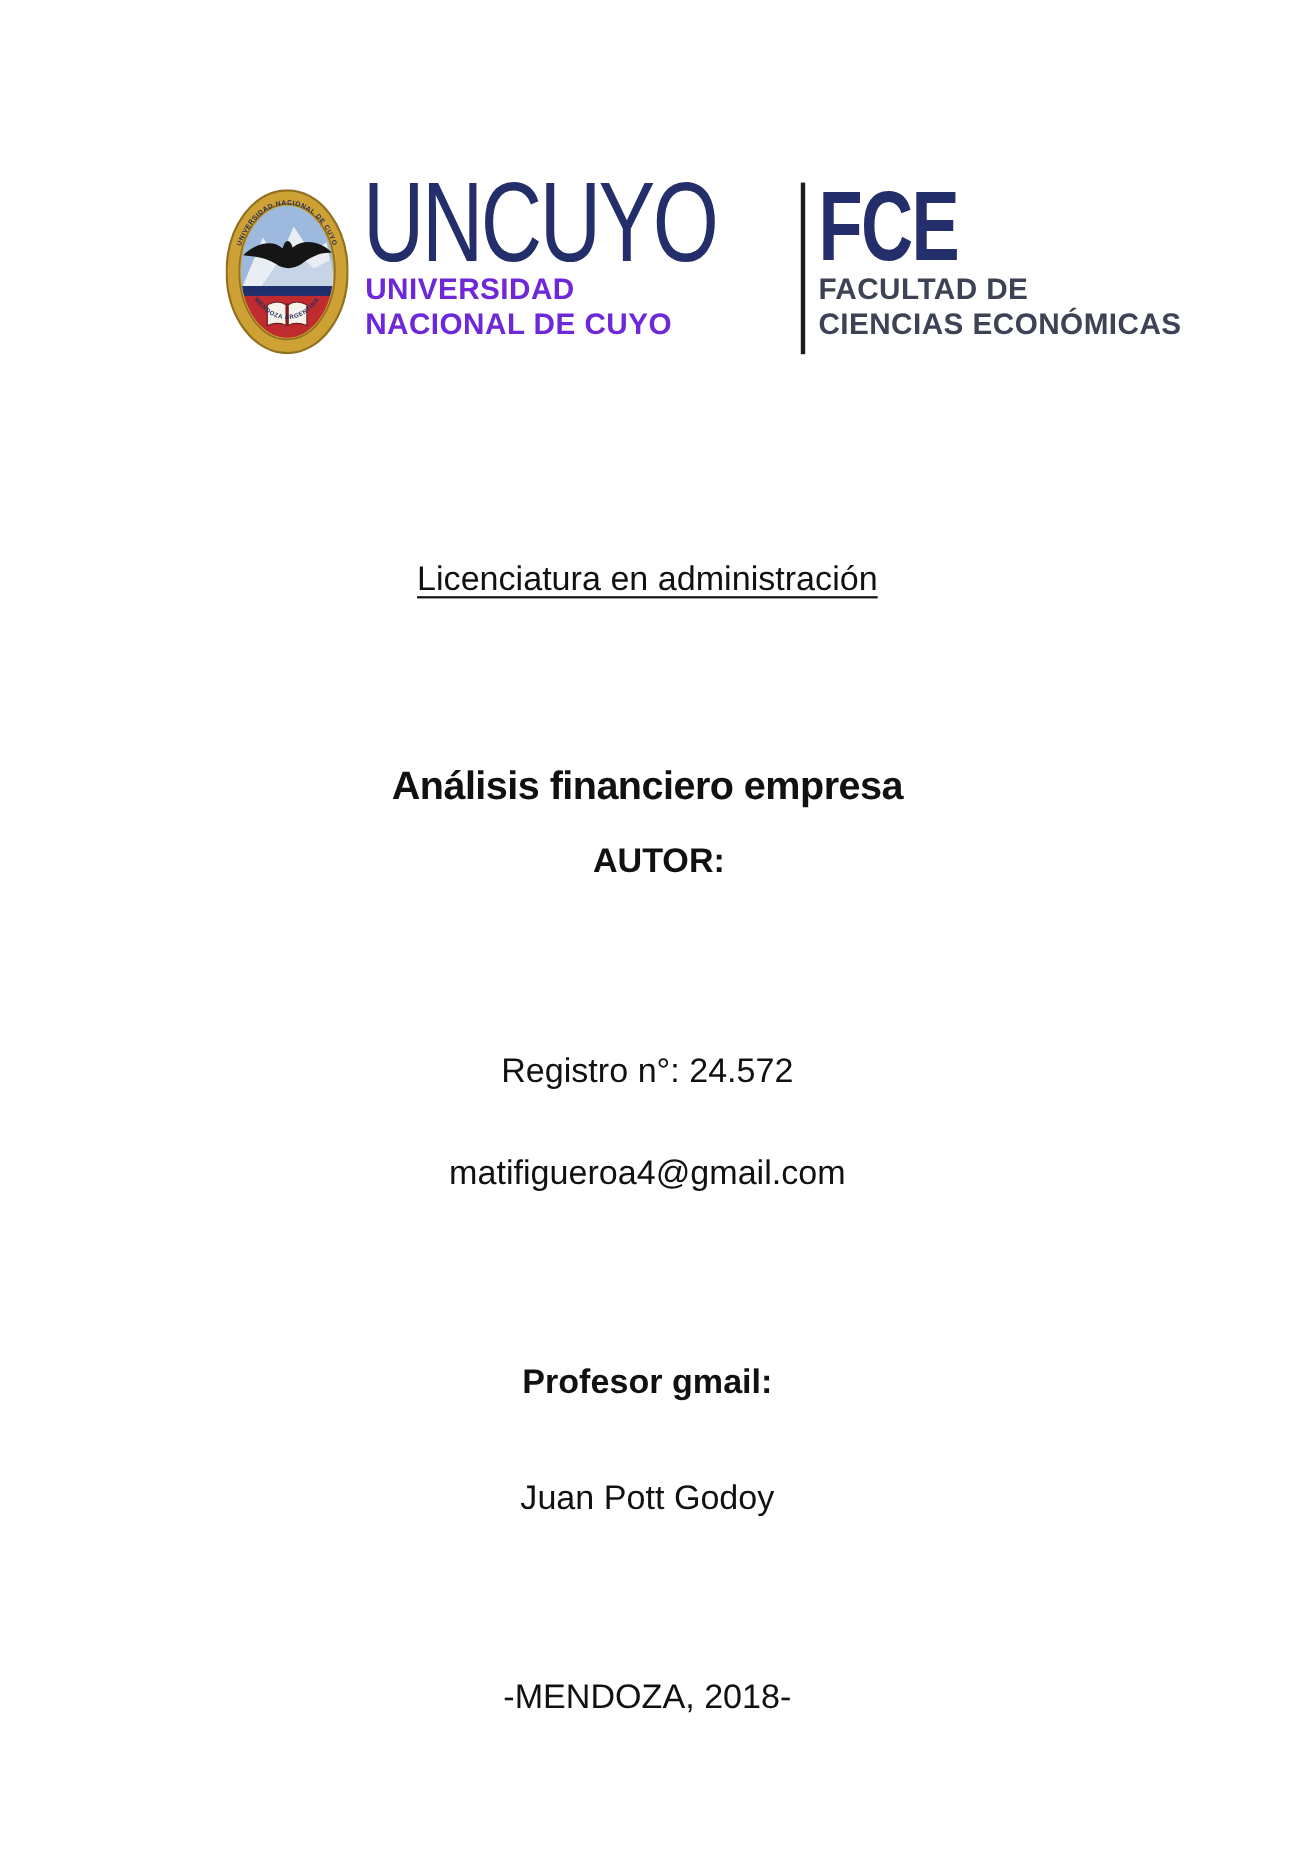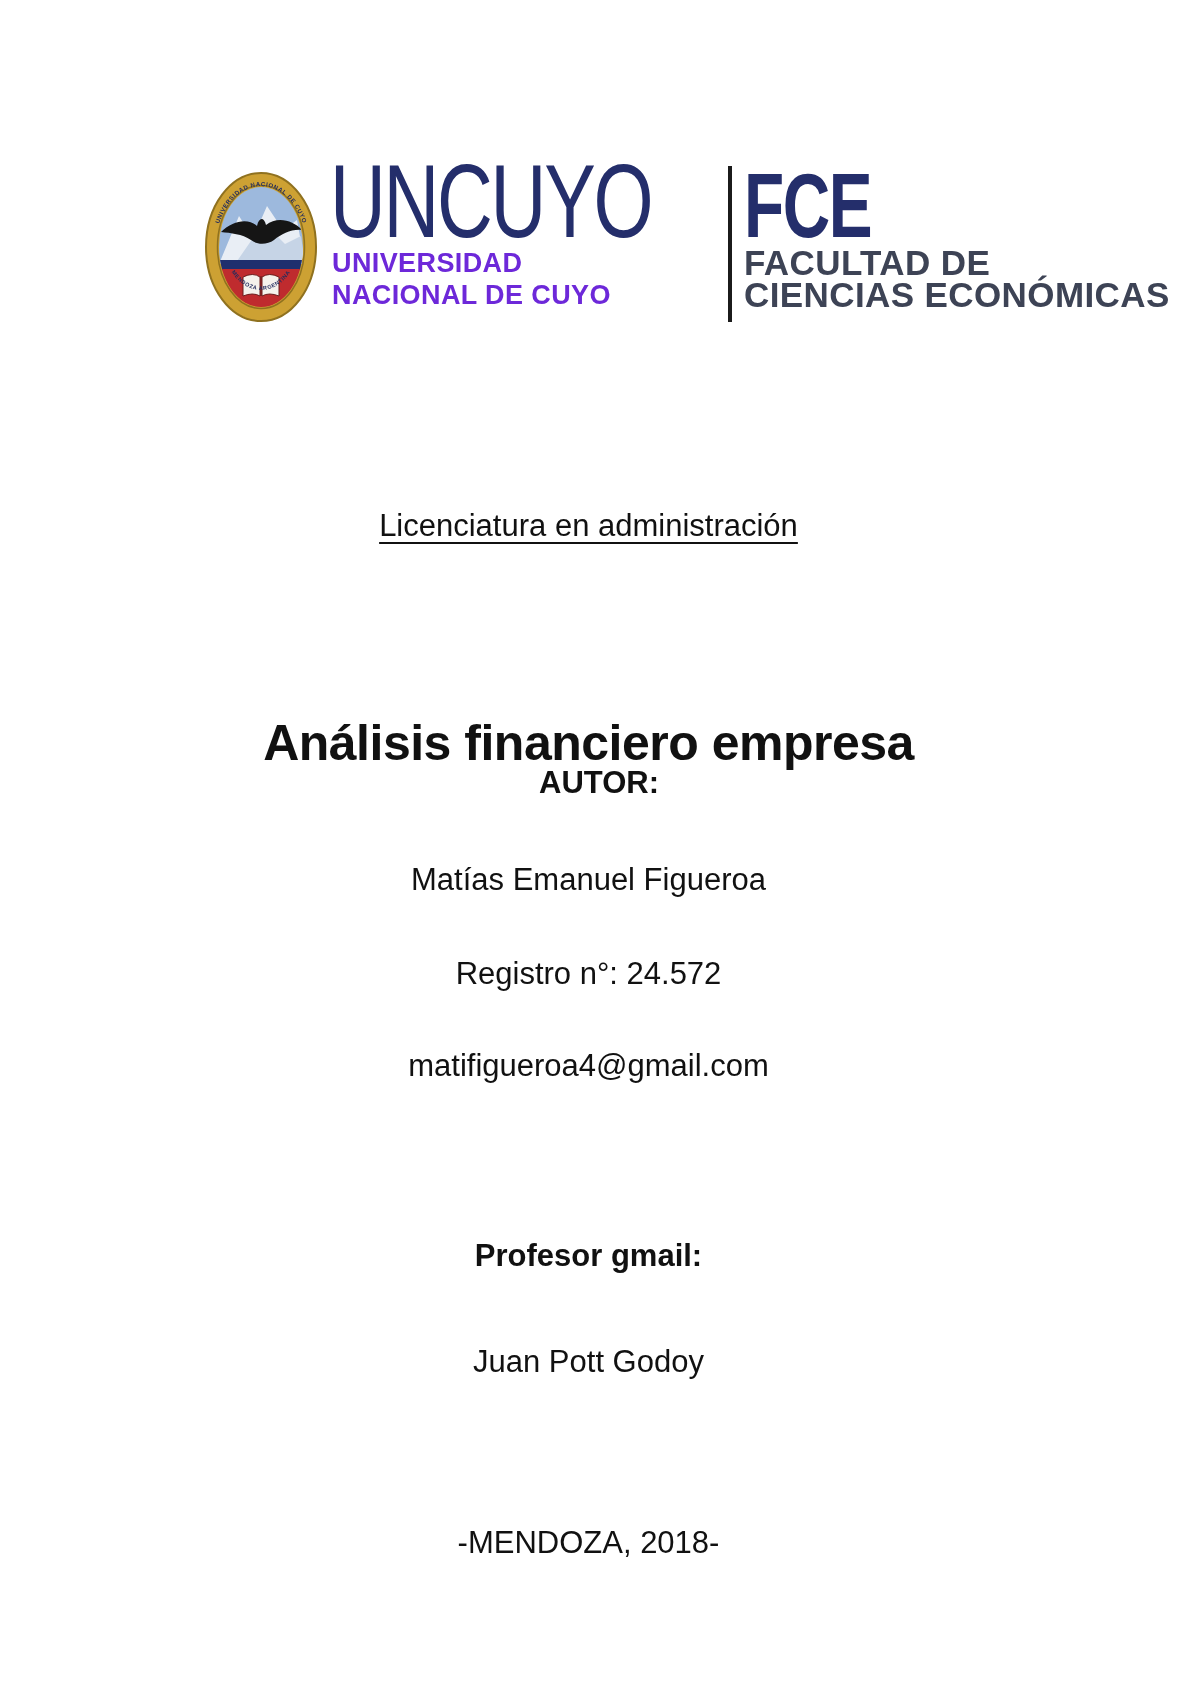--- a/index.html
+++ b/index.html
@@ -65,21 +65,21 @@
     letter-spacing: -2px;
     color: #242e6b;
     transform: scaleX(0.73);
     transform-origin: left top;
     white-space: nowrap;
   }
   .fac-name {
     position: absolute;
     left: 744px;
     top: 247px;
-    font-size: 35px;
+    font-size: 27px;
     line-height: 32px;
     font-weight: 700;
     letter-spacing: 0.4px;
     color: #3d4355;
     white-space: nowrap;
   }
 
   
   .cline {
     position: absolute;
@@ -91,22 +91,22 @@
     color: #111111;
     white-space: pre;
   }
   .degree {
     top: 508px;
     text-decoration: underline;
     text-decoration-thickness: 2px;
     text-underline-offset: 6px;
   }
   .doc-title {
-    top: 598px;
-    font-size: 50px;
+    top: 569px;
+    font-size: 36px;
     font-weight: 700;
     line-height: 58px;
     letter-spacing: -0.5px;
   }
   .author-label { top: 765px; font-weight: 700; margin-left: 21px; }
   .author-name  { top: 862px; }
   .registration { top: 956px; }
   .email        { top: 1048px; }
   .tutor-label  { top: 1238px; font-weight: 700; }
   .tutor-name   { top: 1344px; }
@@ -168,21 +168,20 @@
     <div>CIENCIAS ECONÓMICAS</div>
   </div>
 
   <div class="cline degree">Licenciatura en administración</div>
 
   <div class="cline doc-title">
     <div>Análisis financiero empresa</div>
   </div>
 
   <div class="cline author-label">AUTOR:</div>
-  <div class="cline author-name">Matías Emanuel Figueroa</div>
   <div class="cline registration">Registro n°: 24.572</div>
   <div class="cline email">matifigueroa4@gmail.com</div>
 
   <div class="cline tutor-label">Profesor gmail:</div>
   <div class="cline tutor-name">Juan Pott Godoy</div>
 
   <div class="cline footer-line">-MENDOZA, 2018-</div>
 
 </div>
 

